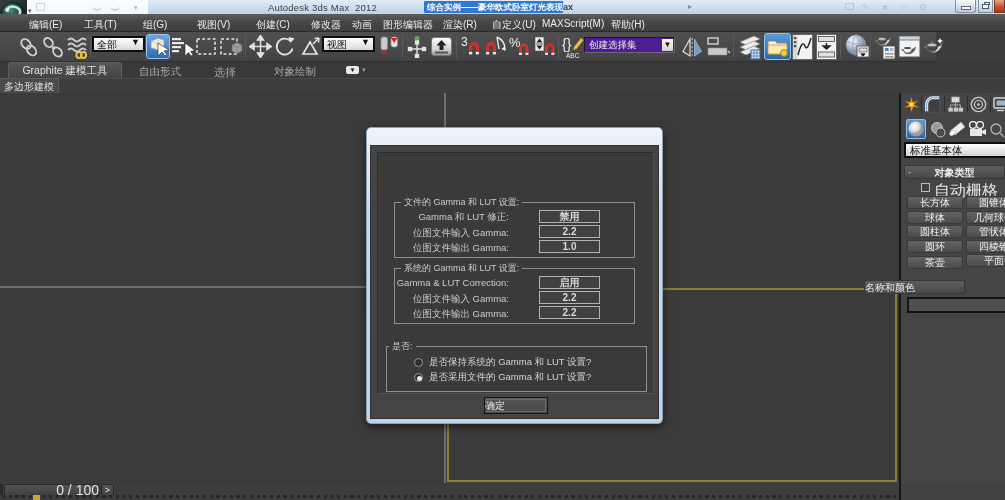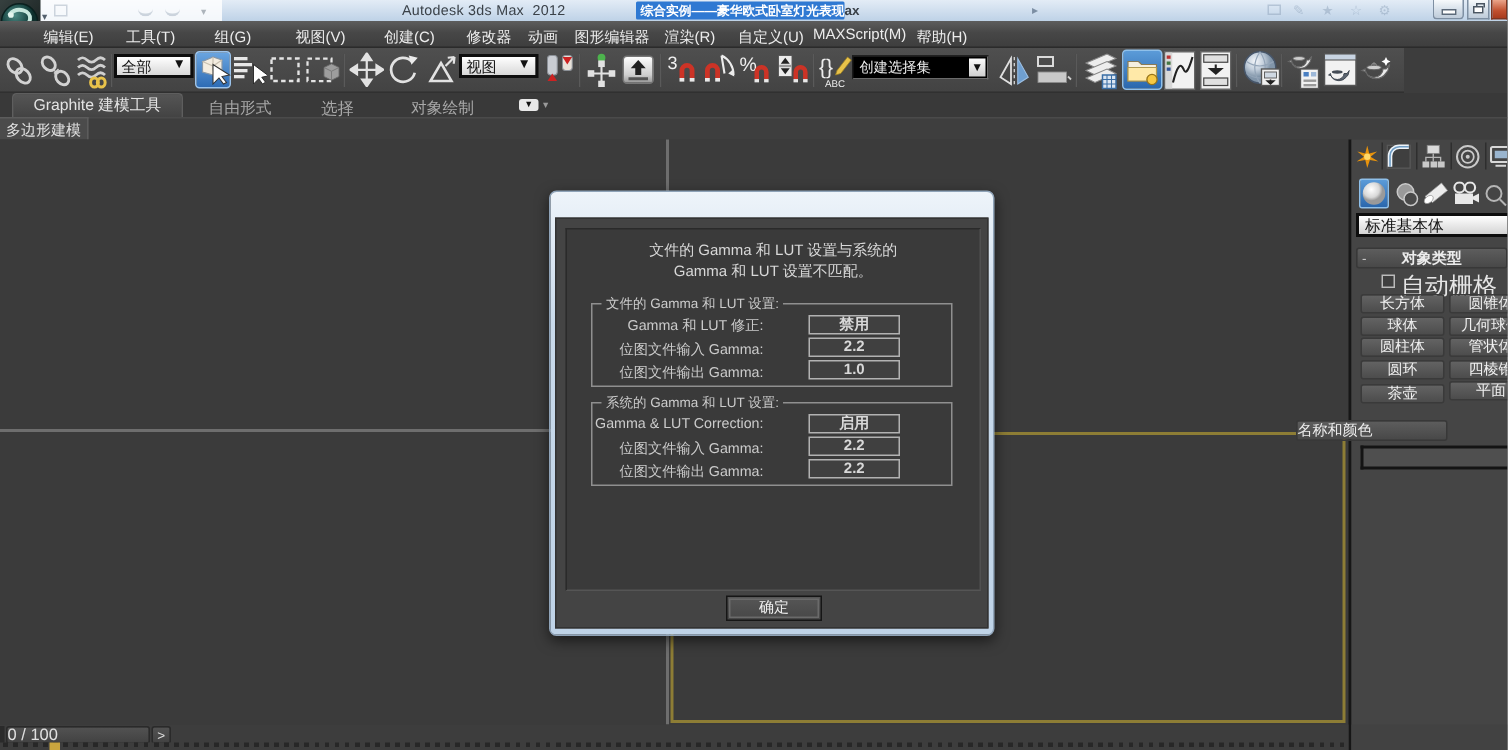--- a/index.html
+++ b/index.html
@@ -69,21 +69,21 @@
  <span class="ab" style="left:352px">动画</span>
  <span class="ab" style="left:383px">图形编辑器</span>
  <span class="ab" style="left:443px">渲染(R)</span>
  <span class="ab" style="left:492px">自定义(U)</span>
  <span class="ab" style="left:542px">MAXScript(M)</span>
  <span class="ab" style="left:611px">帮助(H)</span>
 </div>
 
 <div class="ab" style="left:0;top:32px;width:1005px;height:30px;background:#3d3d3d"></div>
 <div class="ab" style="left:0;top:32px;width:936px;height:30px;background:linear-gradient(#4f4f4f,#434343);border-bottom:1px solid #303030"></div>
-<div id="tb" class="ab" style="left:0;top:32px;width:804px;height:30px">
+<div id="tb" class="ab" style="left:16px;top:32px;width:804px;height:30px">
 
 <span class="ab sep" style="left:74px"></span>
       <span class="ab sep" style="left:229px"></span>
 <span class="ab sep" style="left:386px"></span>
       <span class="ab sep" style="left:440px"></span>
 <span class="ab sep" style="left:542px"></span>
       <span class="ab sep" style="left:717px"></span>
 <span class="ab sep" style="left:824px"></span>
       <span class="ab sep" style="left:854px"></span>
 <style>.sep{top:4px;width:1px;height:22px;background:#2d2d2d;border-right:1px solid #5a5a5a}
@@ -226,21 +226,21 @@
  <rect x="11" y="17.7" width="3" height="2.2" fill="#e8e8e8"></rect>
         <rect x="17.4" y="17.7" width="3" height="2.2" fill="#e8e8e8"></rect>
       </svg>
 
 <svg class="ab" style="left:546px;top:3px" width="22" height="25" viewBox="0 0 22 25">
  <text x="0" y="14" font-size="14" fill="#ececec" font-family="Liberation Sans">{}</text>
  <path d="M12,12 L19,3 l2.5,2 -7,9 -3.5,1 z" fill="#e8c24a" stroke="#9a7d20" stroke-width=".5"></path>
  <text x="4" y="23" font-size="6.5" fill="#ececec" font-family="Liberation Sans">ABC</text>
       </svg>
 
-<div class="ab" style="left:568px;top:5px;width:91px;height:16px;background:#000000;border:1px solid #1a1a1a;border-bottom-color:#6a6a6a;border-right-color:#6a6a6a">
+<div class="ab" style="left:568px;top:5px;width:91px;height:16px;background:#4c1d95;border:1px solid #1a1a1a;border-bottom-color:#6a6a6a;border-right-color:#6a6a6a">
  <span style="position:absolute;left:4px;top:1px;font-size:9.5px;color:#ececec">创建选择集</span>
  <span style="position:absolute;right:1px;top:1px;width:11px;height:12px;background:linear-gradient(#fdfdfd,#cfcfcf);text-align:center;font-size:8px;color:#111;line-height:12px">▼</span>
       </div>
 
 <svg class="ab" style="left:666px;top:5px" width="21" height="21" viewBox="0 0 21 21">
  <path d="M8,2 L8,19 1,14.5 z" fill="none" stroke="#e0e0e0" stroke-width="1.2"></path>
  <path d="M12.5,2 L12.5,19 19.5,14.5 z" fill="#6f9fd0" stroke="#9dc0e4" stroke-width=".7"></path>
  <path d="M10.2,1 L10.2,20" stroke="#cfcfcf" stroke-width=".9" stroke-dasharray="2.2,1.8"></path>
       </svg>
 
@@ -428,30 +428,29 @@
 <div class="pbtn" style="left:907px;top:256px;width:56px">茶壶</div>
     <div class="pbtn" style="left:966px;top:254px;width:56px">平面</div>
 
 <div class="ab" style="left:864px;top:280px;width:101px;height:14px;background:linear-gradient(#5d5d5d,#484848);border:1px solid #383838;border-radius:2px;font-size:10px;font-weight:normal;color:#ececec;line-height:13px">名称和颜色</div>
 <span class="ab" style="left:908px;top:282px;font-size:9px;color:#ccc">-</span>
 <div class="ab" style="left:907px;top:297px;width:98px;height:16px;background:#4f4f4f;border:2px solid #141414;border-right:none"></div>
 
 <div class="ab" style="left:0;top:483px;width:899px;height:17px;background:#3d3d3d"></div>
 <div class="ab" style="left:901px;top:483px;width:104px;height:17px;background:#424242"></div>
 <div class="ab" style="left:0;top:484px;width:3px;height:11px;background:#2a2a2a"></div>
-<div class="ab" style="left:4px;top:484px;width:96px;height:12px;background:linear-gradient(#525252,#424242);border:1px solid #2a2a2a;border-radius:2px;text-align:left;font-size:11px;color:#e0e0e0;line-height:11px">0 / 100</div>
+<div class="ab" style="left:4px;top:484px;width:96px;height:12px;background:linear-gradient(#525252,#424242);border:1px solid #2a2a2a;border-radius:2px;text-align:right;font-size:14px;color:#e0e0e0;line-height:11px">0 / 100</div>
 <div class="ab" style="left:101px;top:484px;width:13px;height:12px;background:linear-gradient(#525252,#424242);border:1px solid #2a2a2a;border-radius:2px;text-align:center;font-size:9px;color:#e0e0e0;line-height:11px">&gt;</div>
 <div class="ab" style="left:2px;top:495px;width:895px;height:3px;background:repeating-linear-gradient(90deg,#272727 0px,#272727 3.2px,#3d3d3d 3.2px,#3d3d3d 6.7px)"></div>
 <div class="ab" style="left:33px;top:495px;width:7px;height:5px;background:#c9a53e"></div>
 
 <div class="ab" style="left:366px;top:127px;width:297px;height:297px;border-radius:5px;background:linear-gradient(#eef4fa,#c9daeb 30%,#bfd3e7);box-shadow:0 3px 9px rgba(0,0,0,.55);border:1px solid #8fa3b8"></div>
 <div class="ab" style="left:370px;top:145px;width:289px;height:274px;background:#444444;border:1px solid #333">
 
  <div class="ab" style="left:6px;top:6px;width:277px;height:242px;background:#3a3a3a;border:1px solid #2a2a2a;border-bottom-color:#555;border-right-color:#505050"></div>
- <div class="ab" style="left:6px;top:14px;width:277px;text-align:center;font-size:10px;color:#d8d8d8">文件的 Gamma 和 LUT 设置与系统的<br>Gamma 和 LUT 设置不匹配。</div>
  <style>
  .grp{position:absolute;border:1px solid #8f8f8f}
  .glab{position:absolute;top:-7px;left:6px;background:#3a3a3a;padding:0 3px;font-size:9px;color:#cbcbcb;white-space:nowrap}
  .vbox{position:absolute;left:162px;width:61px;height:13px;background:#404040;border:1px solid #b2b2b2;text-align:center;font-size:10px;font-weight:bold;color:#d8d8d8;line-height:12px}
  </style>
 
  <div class="grp" style="left:23px;top:56px;width:241px;height:56px">
   <span class="glab">文件的 Gamma 和 LUT 设置:</span>
   <div style="position:absolute;right:125px;top:8px;font-size:9.5px;color:#cbcbcb;white-space:nowrap">Gamma 和 LUT 修正:</div>
   <div style="position:absolute;right:125px;top:23.5px;font-size:9.5px;color:#cbcbcb;white-space:nowrap">位图文件输入 Gamma:</div>
@@ -464,16 +463,24 @@
  <div class="grp" style="left:23px;top:122px;width:241px;height:56px">
   <span class="glab">系统的 Gamma 和 LUT 设置:</span>
   <div style="position:absolute;right:125px;top:8px;font-size:9.5px;color:#cbcbcb;white-space:nowrap">Gamma &amp; LUT Correction:</div>
   <div style="position:absolute;right:125px;top:23.5px;font-size:9.5px;color:#cbcbcb;white-space:nowrap">位图文件输入 Gamma:</div>
   <div style="position:absolute;right:125px;top:38.5px;font-size:9.5px;color:#cbcbcb;white-space:nowrap">位图文件输出 Gamma:</div>
   <div class="vbox" style="left:144px;top:7px">启用</div>
   <div class="vbox" style="left:144px;top:22px">2.2</div>
   <div class="vbox" style="left:144px;top:37px">2.2</div>
  </div>
 
-
- <div class="ab" style="left:113px;top:251px;width:64px;height:17px;background:linear-gradient(#565656,#474747);border:1px solid #161616;outline:1px solid #6a6a6a;outline-offset:-3px;text-align:center;font-size:10px;color:#f0f0f0;line-height:16px">确定</div>
+ <div class="grp" style="left:15px;top:200px;width:261px;height:46px">
+  <span class="glab" style="left:2px">是否:</span>
+  <span style="position:absolute;left:27px;top:11px;width:9px;height:9px;border-radius:50%;background:#2e2e2e;border:1px solid #9a9a9a"></span>
+  <span style="position:absolute;left:42px;top:9px;font-size:9.5px;color:#d5d5d5;white-space:nowrap">是否保持系统的 Gamma 和 LUT 设置?</span>
+  <span style="position:absolute;left:27px;top:26px;width:9px;height:9px;border-radius:50%;background:#2e2e2e;border:1px solid #9a9a9a"></span>
+  <span style="position:absolute;left:30px;top:29px;width:5px;height:5px;border-radius:50%;background:#e8e8e8"></span>
+  <span style="position:absolute;left:42px;top:24px;font-size:9.5px;color:#d5d5d5;white-space:nowrap">是否采用文件的 Gamma 和 LUT 设置?</span>
+ </div>
+
+ <div class="ab" style="left:113px;top:251px;width:64px;height:17px;background:linear-gradient(#565656,#474747);border:1px solid #161616;outline:1px solid #6a6a6a;outline-offset:-3px;font-size:10px;color:#f0f0f0;line-height:16px">确定</div>
 </div>
 
 </div>
 </body></html>

